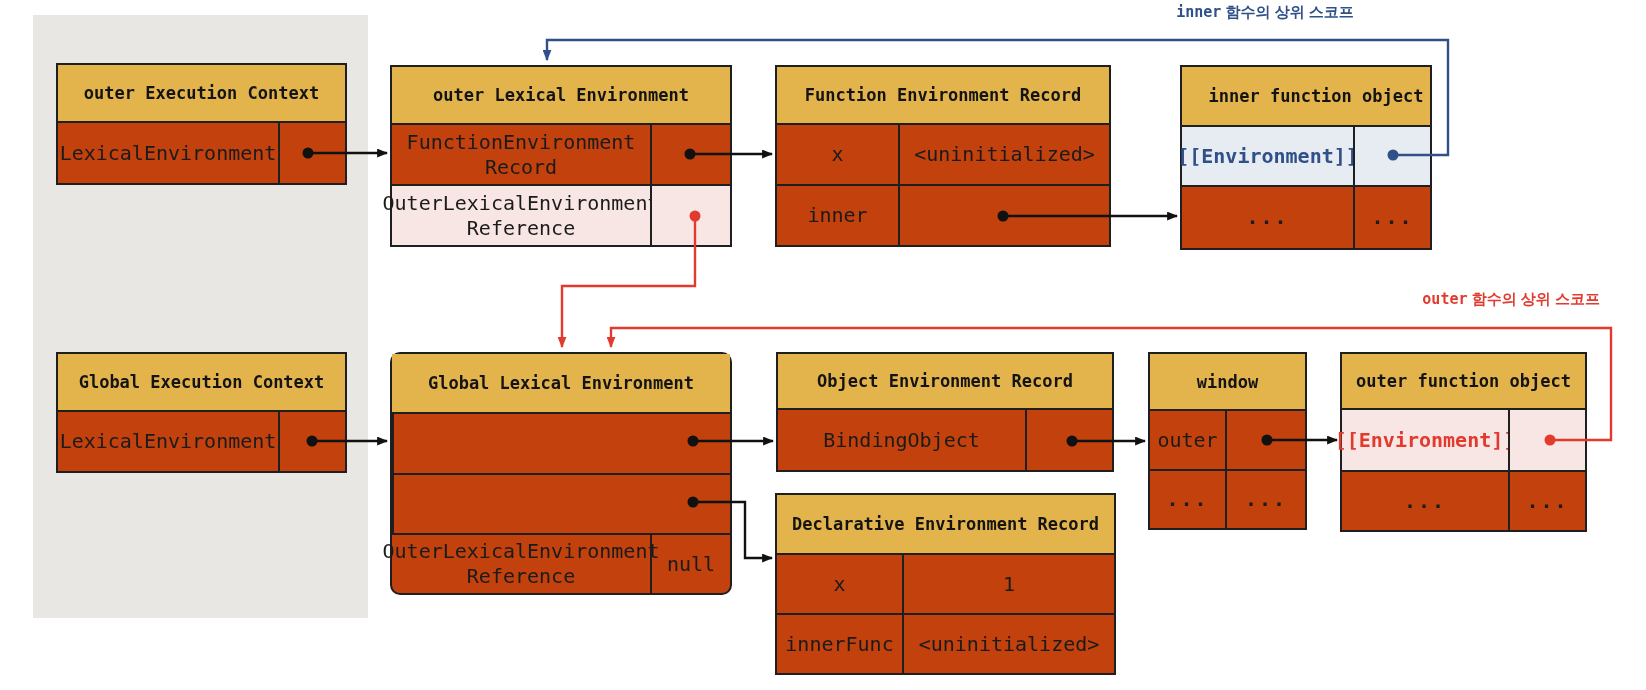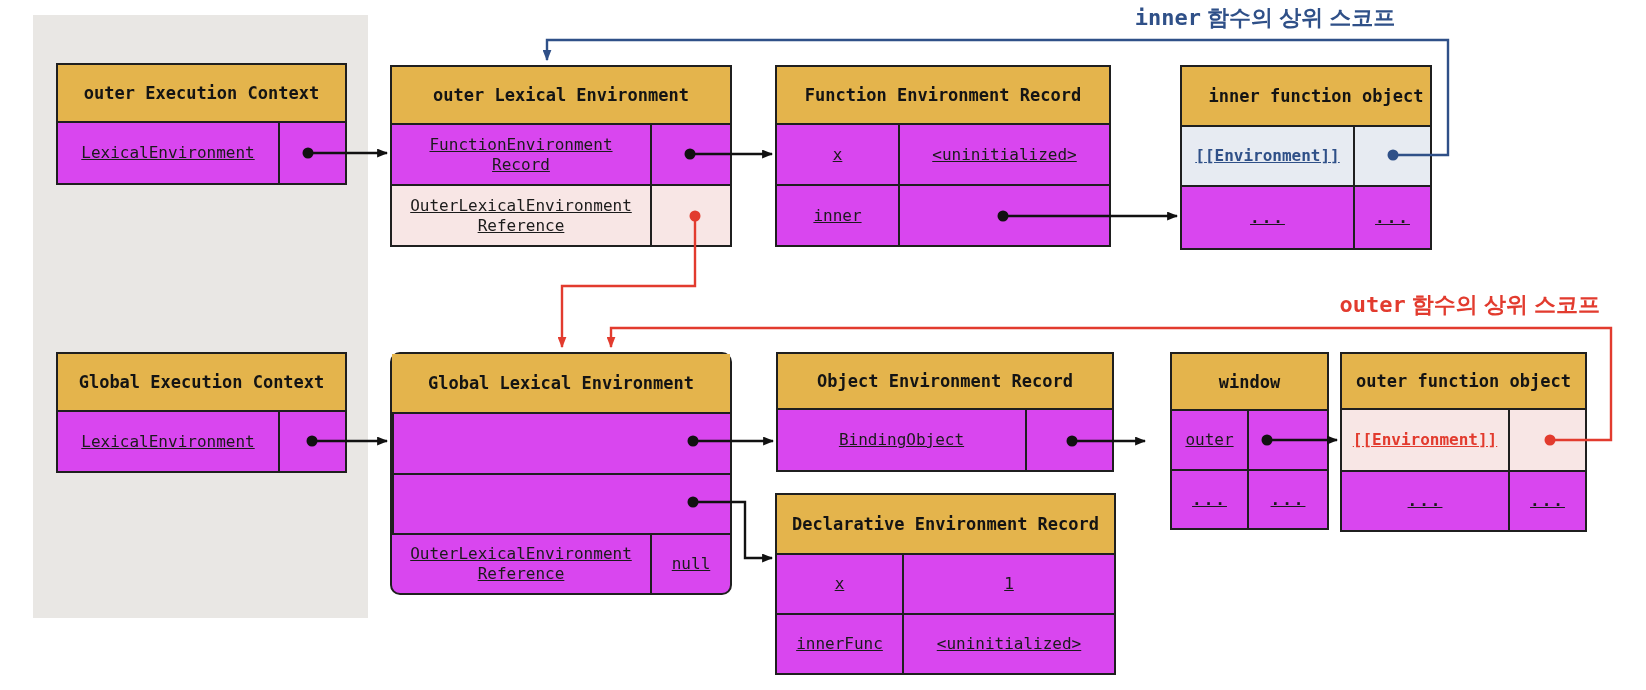--- a/index.html
+++ b/index.html
@@ -10,38 +10,38 @@
     --cell-blue:#E7EBF2;
     --panel-gray:#E9E7E4;
     --border:#1F1F1F;
   }
   html,body{margin:0;padding:0;background:#fff;}
   .canvas{
     position:relative;width:1646px;height:690px;background:#ffffff;
     font-family:"DejaVu Sans Mono","Liberation Mono",monospace;overflow:hidden;
   }
   .stack-panel{position:absolute;left:33px;top:15px;width:335px;height:603px;background:var(--panel-gray);}
-  .box{position:absolute;border:2px solid var(--border);background:#d946ef;display:flex;flex-direction:column;box-sizing:content-box;}
+  .box{position:absolute;border:2px solid var(--border);background:#c2410c;display:flex;flex-direction:column;box-sizing:content-box;}
   .hdr{flex:none;background:var(--accent-yellow);border-bottom:2px solid var(--border);
        display:flex;align-items:center;justify-content:center;
        font-weight:bold;font-size:17px;color:#141414;}
   .row{flex:none;display:flex;}
   .row.sep{border-top:2px solid var(--border);}
   .cell{flex:1;display:flex;align-items:center;justify-content:center;box-sizing:border-box;
-        font-size:16px;color:#1b1b1b;text-align:center;white-space:pre-line;line-height:1.25;text-decoration:underline;}
+        font-size:20px;color:#1b1b1b;text-align:center;white-space:pre-line;line-height:1.25;}
   .cell.vsep{border-left:2px solid var(--border);}
   .fixed{flex:none;}
   .pink{background:var(--cell-pink);}
   .bluebg{background:var(--cell-blue);}
   .env-blue{color:var(--accent-blue);font-weight:bold;}
   .env-red{color:var(--accent-red);font-weight:bold;}
   .dots{font-weight:bold;letter-spacing:2px;}
   .split{display:flex;flex:none;}
   .vcol{display:flex;flex-direction:column;flex:1;}
-  .annotation{position:absolute;font-weight:bold;font-size:22px;text-align:center;white-space:nowrap;}
+  .annotation{position:absolute;font-weight:bold;font-size:15px;text-align:center;white-space:nowrap;}
   .annotation .kor{font-family:"Liberation Sans","DejaVu Sans",sans-serif;}
   .blue-note{color:var(--accent-blue);}
   .red-note{color:var(--accent-red);}
   .stack-note{position:absolute;left:54px;top:622px;width:300px;text-align:center;
       font-family:"Liberation Sans","DejaVu Sans",sans-serif;font-weight:bold;font-size:21px;color:#111;}
   svg.overlay{position:absolute;left:0;top:0;pointer-events:none;}
   .line{fill:none;stroke-width:2.4px;}
 </style>
 </head>
 <body>
@@ -132,21 +132,21 @@
     <div class="row" style="height:58px;">
       <div class="cell fixed" style="width:125px;">x</div>
       <div class="cell vsep">1</div>
     </div>
     <div class="row sep" style="height:58px;">
       <div class="cell fixed" style="width:125px;">innerFunc</div>
       <div class="cell vsep">&lt;uninitialized&gt;</div>
     </div>
   </div>
 
-  <div class="box" style="left:1148px;top:352px;width:155px;margin-left:22px;">
+  <div class="box" style="left:1148px;top:352px;width:155px;">
     <div class="hdr" style="height:55px;">window</div>
     <div class="row" style="height:58px;">
       <div class="cell fixed" style="width:75px;">outer</div>
       <div class="cell vsep"></div>
     </div>
     <div class="row sep" style="height:57px;">
       <div class="cell fixed dots" style="width:75px;">...</div>
       <div class="cell vsep dots">...</div>
     </div>
   </div>

